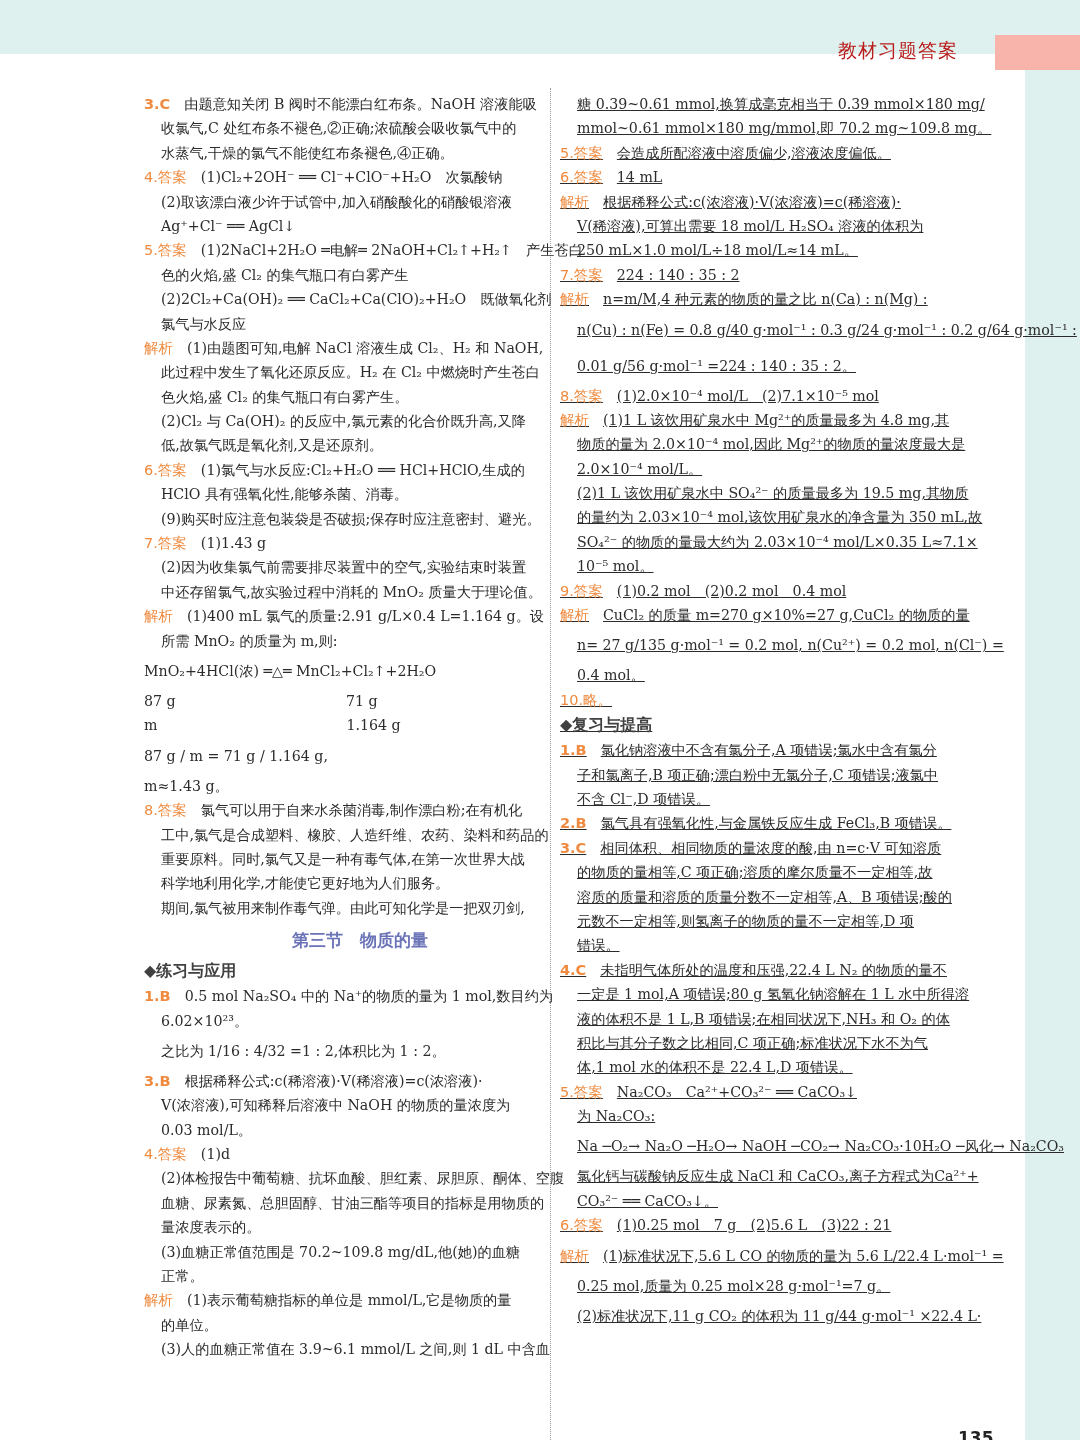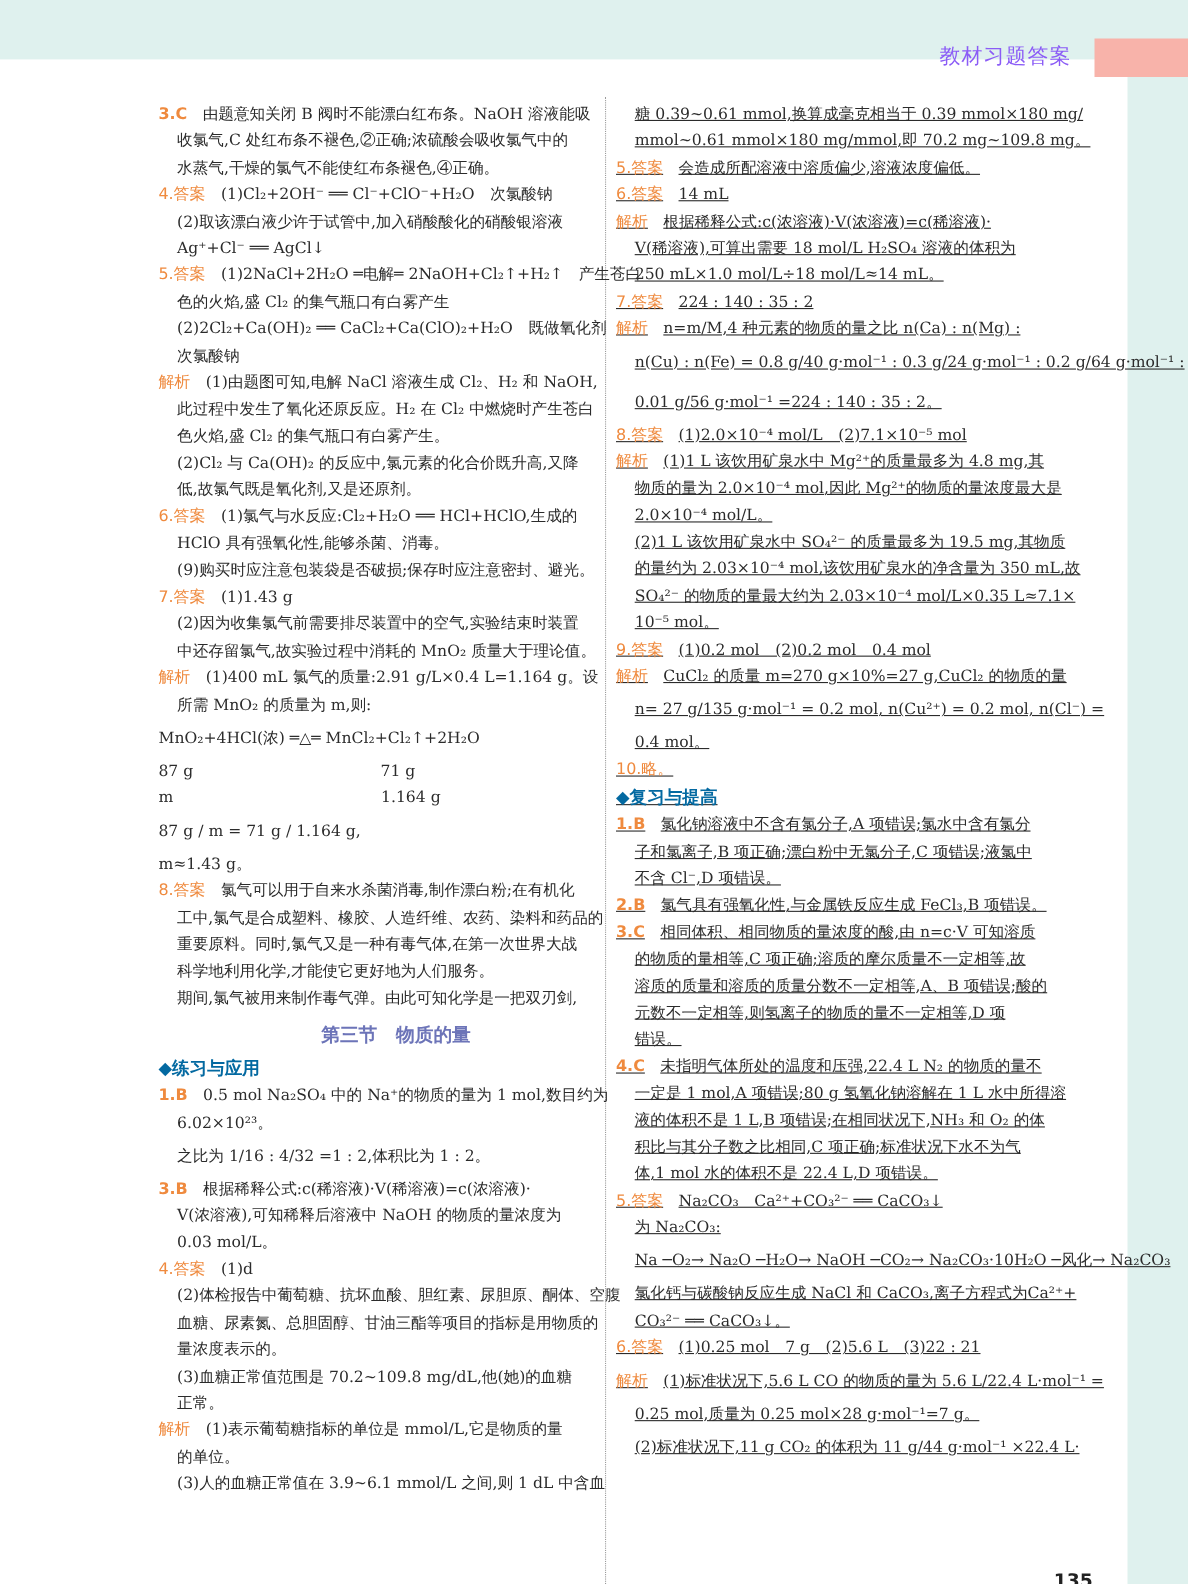--- a/index.html
+++ b/index.html
@@ -7,23 +7,23 @@
     width:1080px; height:1440px; position:relative; overflow:hidden;
     background:#ffffff;
     font-family:"DejaVu Serif","Liberation Serif",serif;
     color:#2b2b2b;
   }
   .top-band {
     position:absolute; left:0; top:0; width:1080px; height:54px;
     background:#dff1ee;
   }
   .header-title {
-    position:absolute; right:106px; top:38px;
+    position:absolute; right:122px; top:38px;
     font-family:Liberation Sans, sans-serif;
-    font-size:19px; color:#8b5cf6; letter-spacing:1px;
+    font-size:19px; color:#b91c1c; letter-spacing:1px;
   }
   .header-tab {
     position:absolute; left:995px; top:35px; width:85px; height:35px;
     background:#f8b3aa;
   }
   .right-strip {
     position:absolute; left:1025px; top:70px; width:55px; height:1370px;
     background:#dff1ee;
   }
   .col-divider {
@@ -41,21 +41,21 @@
   }
   .tag.bold { font-weight:bold; }
   .section-title {
     text-align:center;
     font-family:Liberation Serif, serif;
     font-weight:bold; color:#6c74b8; font-size:17px;
     height:34px; line-height:34px; margin-top:4px;
   }
   .sub-title {
     font-family:"DejaVu Sans","Liberation Sans",sans-serif;
-    font-weight:bold; color:#0369a1; font-size:16px;
+    font-weight:bold; color:#404040; font-size:16px;
     height:26px; line-height:26px;
   }
   .tall { height:36px; line-height:36px; }
   .page-num {
     position:absolute; left:958px; top:1428px;
     font-family:"DejaVu Sans","Liberation Sans",sans-serif;
     font-weight:bold; font-size:17px; color:#222;
   }
 </style>
 </head>
@@ -70,21 +70,21 @@
 <div class="col left" id="leftcol">
     <div class="line"><span class="tag bold">3.C</span><span>由题意知关闭 B 阀时不能漂白红布条。NaOH 溶液能吸</span></div>
     <div class="line indent"><span>收氯气,C 处红布条不褪色,②正确;浓硫酸会吸收氯气中的</span></div>
     <div class="line indent"><span>水蒸气,干燥的氯气不能使红布条褪色,④正确。</span></div>
     <div class="line"><span class="tag">4.答案</span><span>(1)Cl₂+2OH⁻ ══ Cl⁻+ClO⁻+H₂O　次氯酸钠</span></div>
     <div class="line indent"><span>(2)取该漂白液少许于试管中,加入硝酸酸化的硝酸银溶液</span></div>
     <div class="line indent"><span>Ag⁺+Cl⁻ ══ AgCl↓</span></div>
     <div class="line"><span class="tag">5.答案</span><span>(1)2NaCl+2H₂O ═电解═ 2NaOH+Cl₂↑+H₂↑　产生苍白</span></div>
     <div class="line indent"><span>色的火焰,盛 Cl₂ 的集气瓶口有白雾产生</span></div>
     <div class="line indent"><span>(2)2Cl₂+Ca(OH)₂ ══ CaCl₂+Ca(ClO)₂+H₂O　既做氧化剂</span></div>
-    <div class="line indent"><span>次氯酸钠</span></div>
+    <div class="line indent"><span>氯气与水反应</span></div>
     <div class="line"><span class="tag">解析</span><span>(1)由题图可知,电解 NaCl 溶液生成 Cl₂、H₂ 和 NaOH,</span></div>
     <div class="line indent"><span>此过程中发生了氧化还原反应。H₂ 在 Cl₂ 中燃烧时产生苍白</span></div>
     <div class="line indent"><span>色火焰,盛 Cl₂ 的集气瓶口有白雾产生。</span></div>
     <div class="line indent"><span>(2)Cl₂ 与 Ca(OH)₂ 的反应中,氯元素的化合价既升高,又降</span></div>
     <div class="line indent"><span>低,故氯气既是氧化剂,又是还原剂。</span></div>
     <div class="line"><span class="tag">6.答案</span><span>(1)氯气与水反应:Cl₂+H₂O ══ HCl+HClO,生成的</span></div>
     <div class="line indent"><span>HClO 具有强氧化性,能够杀菌、消毒。</span></div>
     <div class="line indent"><span>(9)购买时应注意包装袋是否破损;保存时应注意密封、避光。</span></div>
     <div class="line"><span class="tag">7.答案</span><span>(1)1.43 g</span></div>
     <div class="line indent"><span>(2)因为收集氯气前需要排尽装置中的空气,实验结束时装置</span></div>

